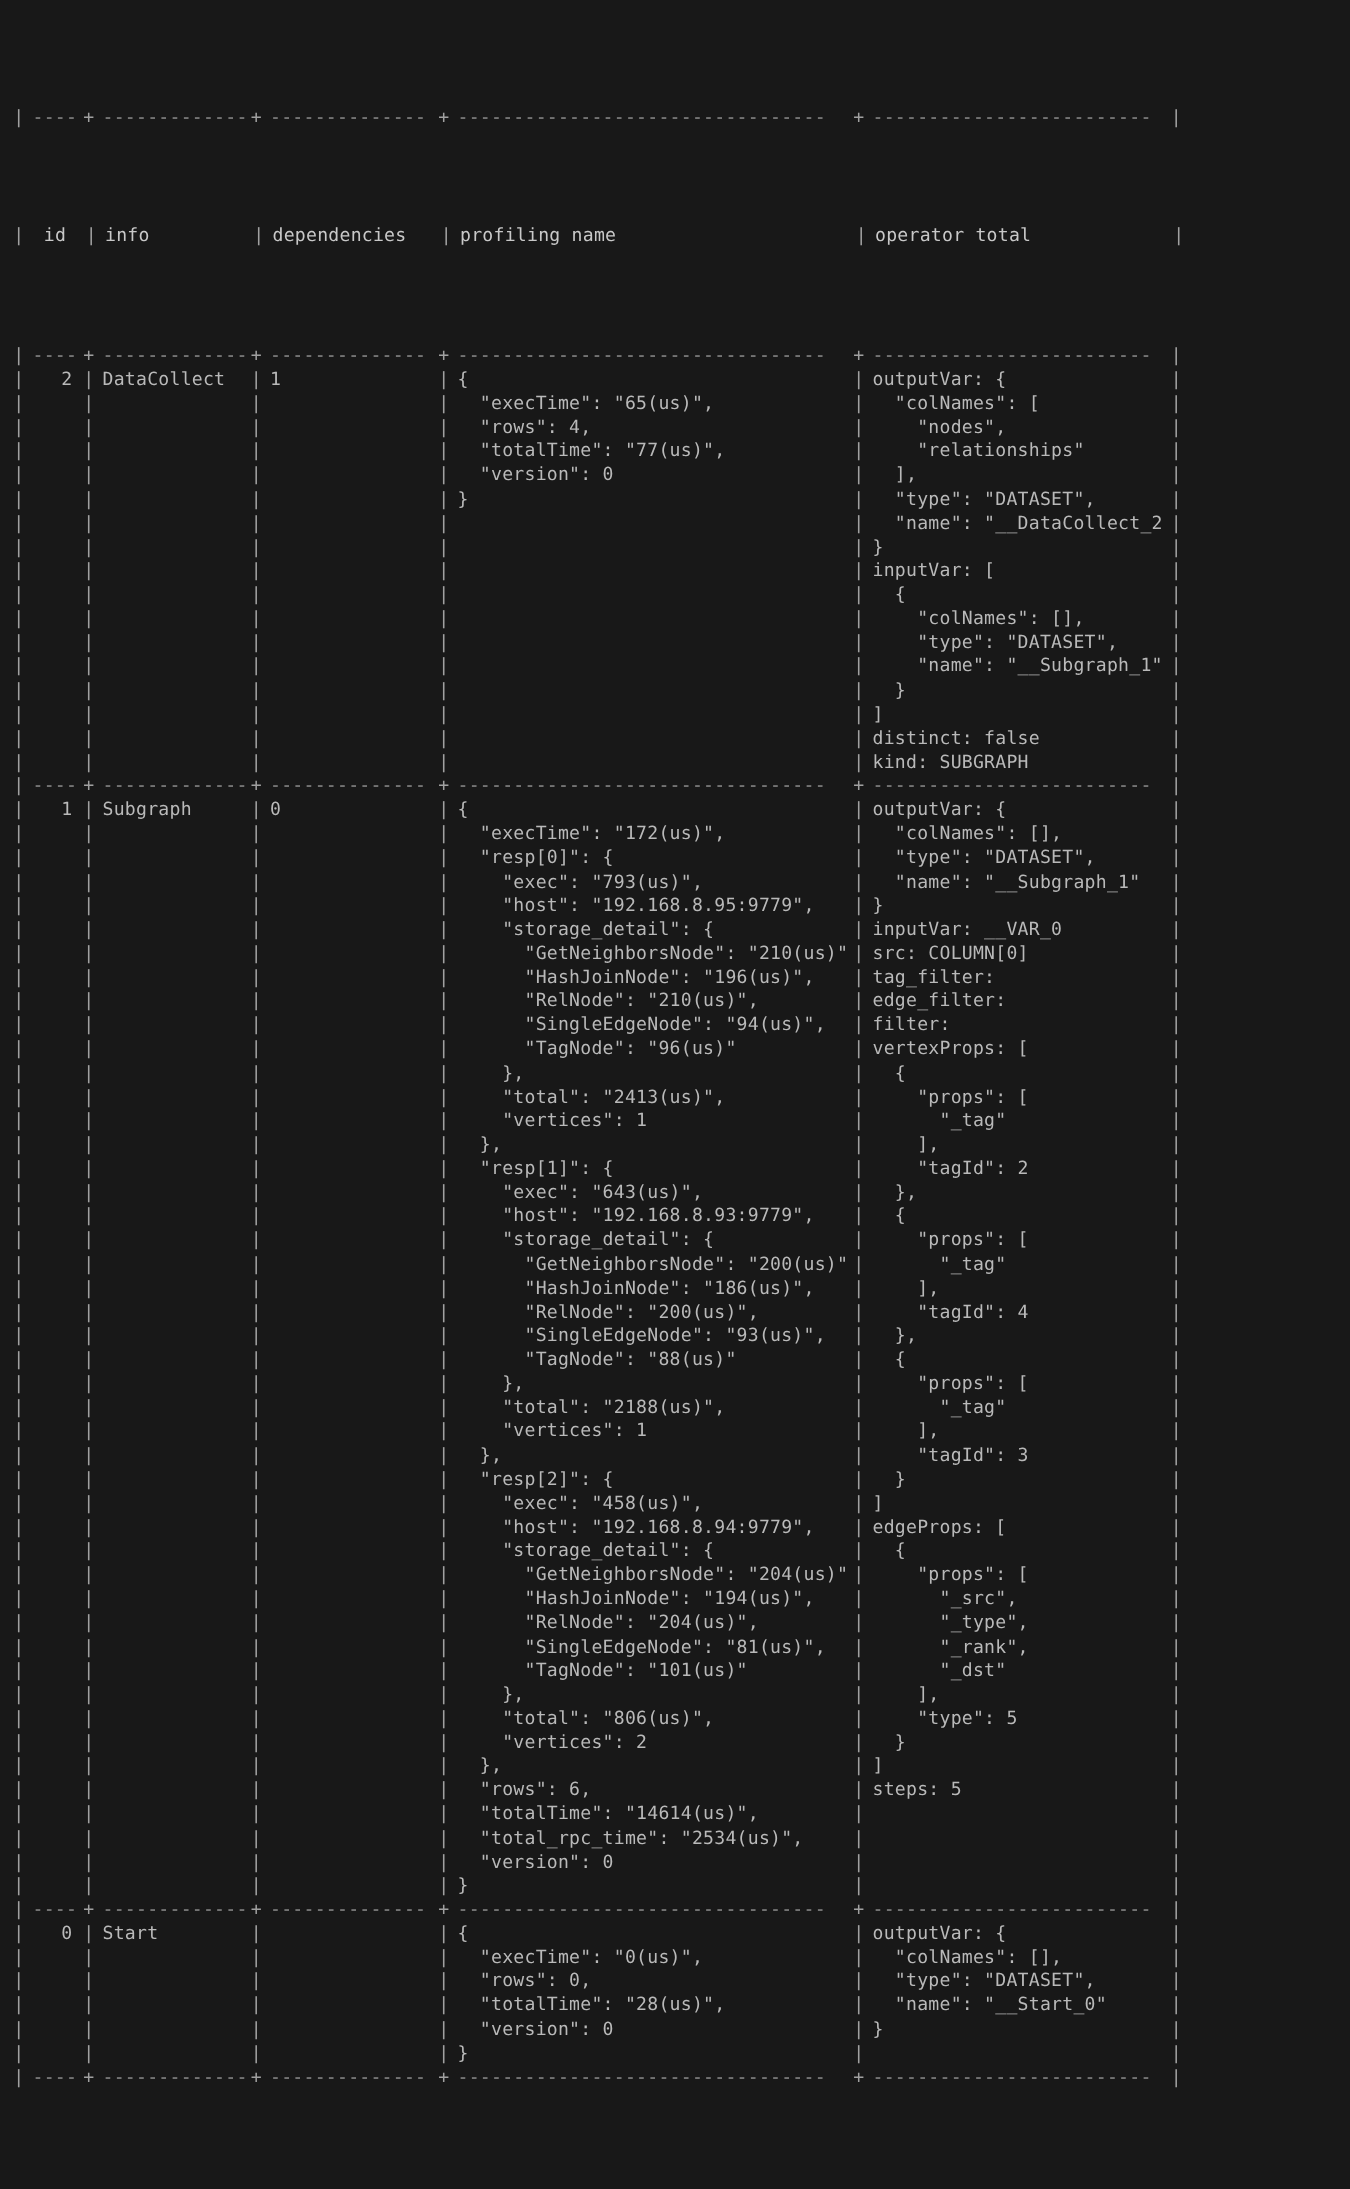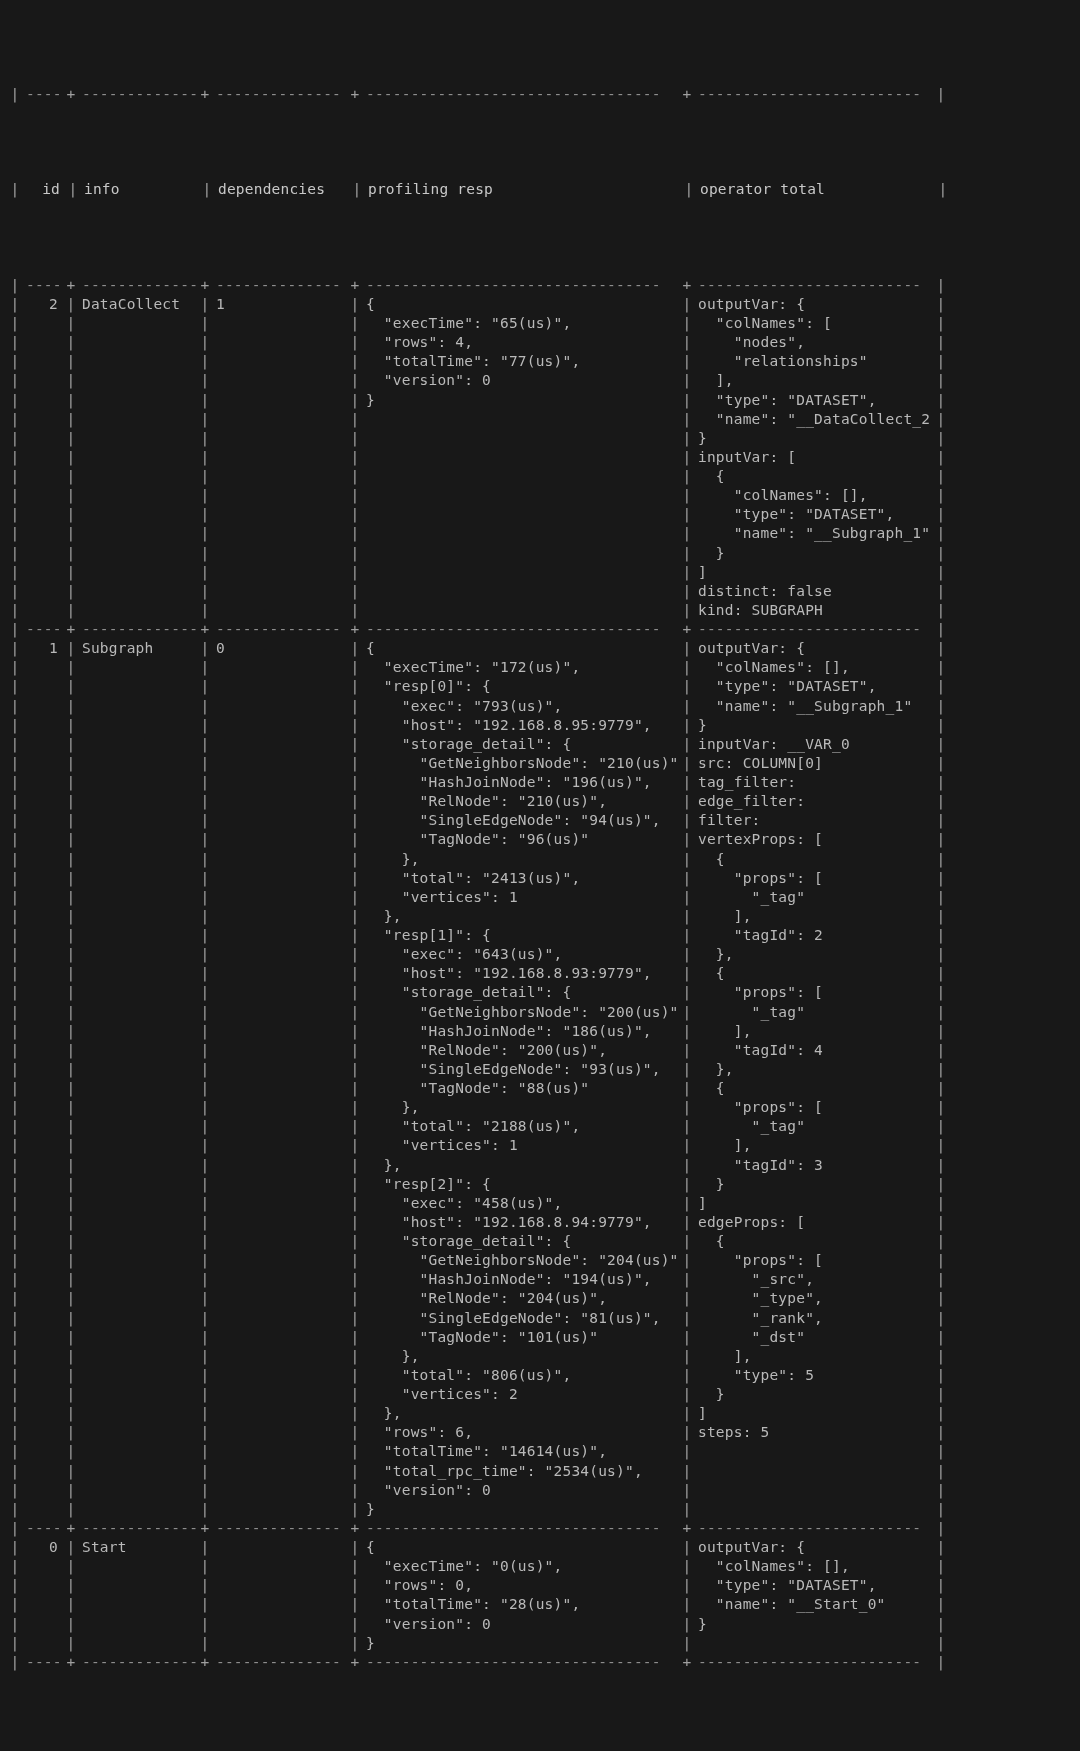--- a/index.html
+++ b/index.html
@@ -64,27 +64,27 @@
     <span class="pipe">+</span>
     <span class="cell c-prof hseg">---------------------------------</span>
     <span class="pipe">+</span>
     <span class="cell c-op hseg">-------------------------</span>
     <span class="pipe">|</span>
   </div>
 
   
   <div class="row head">
     <span class="pipe">|</span>
-    <span class="cell c-id" style="text-align:right;padding-left:4px">id</span>
+    <span class="cell c-id" style="text-align:center;padding-left:4px">id</span>
     <span class="pipe">|</span>
     <span class="cell c-name">info</span>
     <span class="pipe">|</span>
     <span class="cell c-dep">dependencies</span>
     <span class="pipe">|</span>
-    <span class="cell c-prof">profiling resp</span>
+    <span class="cell c-prof">profiling name</span>
     <span class="pipe">|</span>
     <span class="cell c-op">operator total</span>
     <span class="pipe">|</span>
   </div>
 
   
   <div id="body-rows"><div class="hr-row"><span class="pipe">|</span><span class="cell c-id hseg">----</span><span class="pipe">+</span><span class="cell c-name hseg">-------------</span><span class="pipe">+</span><span class="cell c-dep hseg">--------------</span><span class="pipe">+</span><span class="cell c-prof hseg">---------------------------------</span><span class="pipe">+</span><span class="cell c-op hseg">-------------------------</span><span class="pipe">|</span></div><div class="row"><span class="pipe">|</span><span class="cell c-id">2</span><span class="pipe">|</span><span class="cell c-name">DataCollect</span><span class="pipe">|</span><span class="cell c-dep">1</span><span class="pipe">|</span><span class="cell c-prof">{</span><span class="pipe">|</span><span class="cell c-op">outputVar: {</span><span class="pipe">|</span></div><div class="row"><span class="pipe">|</span><span class="cell c-id"></span><span class="pipe">|</span><span class="cell c-name"></span><span class="pipe">|</span><span class="cell c-dep"></span><span class="pipe">|</span><span class="cell c-prof">  "execTime": "65(us)",</span><span class="pipe">|</span><span class="cell c-op">  "colNames": [</span><span class="pipe">|</span></div><div class="row"><span class="pipe">|</span><span class="cell c-id"></span><span class="pipe">|</span><span class="cell c-name"></span><span class="pipe">|</span><span class="cell c-dep"></span><span class="pipe">|</span><span class="cell c-prof">  "rows": 4,</span><span class="pipe">|</span><span class="cell c-op">    "nodes",</span><span class="pipe">|</span></div><div class="row"><span class="pipe">|</span><span class="cell c-id"></span><span class="pipe">|</span><span class="cell c-name"></span><span class="pipe">|</span><span class="cell c-dep"></span><span class="pipe">|</span><span class="cell c-prof">  "totalTime": "77(us)",</span><span class="pipe">|</span><span class="cell c-op">    "relationships"</span><span class="pipe">|</span></div><div class="row"><span class="pipe">|</span><span class="cell c-id"></span><span class="pipe">|</span><span class="cell c-name"></span><span class="pipe">|</span><span class="cell c-dep"></span><span class="pipe">|</span><span class="cell c-prof">  "version": 0</span><span class="pipe">|</span><span class="cell c-op">  ],</span><span class="pipe">|</span></div><div class="row"><span class="pipe">|</span><span class="cell c-id"></span><span class="pipe">|</span><span class="cell c-name"></span><span class="pipe">|</span><span class="cell c-dep"></span><span class="pipe">|</span><span class="cell c-prof">}</span><span class="pipe">|</span><span class="cell c-op">  "type": "DATASET",</span><span class="pipe">|</span></div><div class="row"><span class="pipe">|</span><span class="cell c-id"></span><span class="pipe">|</span><span class="cell c-name"></span><span class="pipe">|</span><span class="cell c-dep"></span><span class="pipe">|</span><span class="cell c-prof"></span><span class="pipe">|</span><span class="cell c-op">  "name": "__DataCollect_2"</span><span class="pipe">|</span></div><div class="row"><span class="pipe">|</span><span class="cell c-id"></span><span class="pipe">|</span><span class="cell c-name"></span><span class="pipe">|</span><span class="cell c-dep"></span><span class="pipe">|</span><span class="cell c-prof"></span><span class="pipe">|</span><span class="cell c-op">}</span><span class="pipe">|</span></div><div class="row"><span class="pipe">|</span><span class="cell c-id"></span><span class="pipe">|</span><span class="cell c-name"></span><span class="pipe">|</span><span class="cell c-dep"></span><span class="pipe">|</span><span class="cell c-prof"></span><span class="pipe">|</span><span class="cell c-op">inputVar: [</span><span class="pipe">|</span></div><div class="row"><span class="pipe">|</span><span class="cell c-id"></span><span class="pipe">|</span><span class="cell c-name"></span><span class="pipe">|</span><span class="cell c-dep"></span><span class="pipe">|</span><span class="cell c-prof"></span><span class="pipe">|</span><span class="cell c-op">  {</span><span class="pipe">|</span></div><div class="row"><span class="pipe">|</span><span class="cell c-id"></span><span class="pipe">|</span><span class="cell c-name"></span><span class="pipe">|</span><span class="cell c-dep"></span><span class="pipe">|</span><span class="cell c-prof"></span><span class="pipe">|</span><span class="cell c-op">    "colNames": [],</span><span class="pipe">|</span></div><div class="row"><span class="pipe">|</span><span class="cell c-id"></span><span class="pipe">|</span><span class="cell c-name"></span><span class="pipe">|</span><span class="cell c-dep"></span><span class="pipe">|</span><span class="cell c-prof"></span><span class="pipe">|</span><span class="cell c-op">    "type": "DATASET",</span><span class="pipe">|</span></div><div class="row"><span class="pipe">|</span><span class="cell c-id"></span><span class="pipe">|</span><span class="cell c-name"></span><span class="pipe">|</span><span class="cell c-dep"></span><span class="pipe">|</span><span class="cell c-prof"></span><span class="pipe">|</span><span class="cell c-op">    "name": "__Subgraph_1"</span><span class="pipe">|</span></div><div class="row"><span class="pipe">|</span><span class="cell c-id"></span><span class="pipe">|</span><span class="cell c-name"></span><span class="pipe">|</span><span class="cell c-dep"></span><span class="pipe">|</span><span class="cell c-prof"></span><span class="pipe">|</span><span class="cell c-op">  }</span><span class="pipe">|</span></div><div class="row"><span class="pipe">|</span><span class="cell c-id"></span><span class="pipe">|</span><span class="cell c-name"></span><span class="pipe">|</span><span class="cell c-dep"></span><span class="pipe">|</span><span class="cell c-prof"></span><span class="pipe">|</span><span class="cell c-op">]</span><span class="pipe">|</span></div><div class="row"><span class="pipe">|</span><span class="cell c-id"></span><span class="pipe">|</span><span class="cell c-name"></span><span class="pipe">|</span><span class="cell c-dep"></span><span class="pipe">|</span><span class="cell c-prof"></span><span class="pipe">|</span><span class="cell c-op">distinct: false</span><span class="pipe">|</span></div><div class="row"><span class="pipe">|</span><span class="cell c-id"></span><span class="pipe">|</span><span class="cell c-name"></span><span class="pipe">|</span><span class="cell c-dep"></span><span class="pipe">|</span><span class="cell c-prof"></span><span class="pipe">|</span><span class="cell c-op">kind: SUBGRAPH</span><span class="pipe">|</span></div><div class="hr-row"><span class="pipe">|</span><span class="cell c-id hseg">----</span><span class="pipe">+</span><span class="cell c-name hseg">-------------</span><span class="pipe">+</span><span class="cell c-dep hseg">--------------</span><span class="pipe">+</span><span class="cell c-prof hseg">---------------------------------</span><span class="pipe">+</span><span class="cell c-op hseg">-------------------------</span><span class="pipe">|</span></div><div class="row"><span class="pipe">|</span><span class="cell c-id">1</span><span class="pipe">|</span><span class="cell c-name">Subgraph</span><span class="pipe">|</span><span class="cell c-dep">0</span><span class="pipe">|</span><span class="cell c-prof">{</span><span class="pipe">|</span><span class="cell c-op">outputVar: {</span><span class="pipe">|</span></div><div class="row"><span class="pipe">|</span><span class="cell c-id"></span><span class="pipe">|</span><span class="cell c-name"></span><span class="pipe">|</span><span class="cell c-dep"></span><span class="pipe">|</span><span class="cell c-prof">  "execTime": "172(us)",</span><span class="pipe">|</span><span class="cell c-op">  "colNames": [],</span><span class="pipe">|</span></div><div class="row"><span class="pipe">|</span><span class="cell c-id"></span><span class="pipe">|</span><span class="cell c-name"></span><span class="pipe">|</span><span class="cell c-dep"></span><span class="pipe">|</span><span class="cell c-prof">  "resp[0]": {</span><span class="pipe">|</span><span class="cell c-op">  "type": "DATASET",</span><span class="pipe">|</span></div><div class="row"><span class="pipe">|</span><span class="cell c-id"></span><span class="pipe">|</span><span class="cell c-name"></span><span class="pipe">|</span><span class="cell c-dep"></span><span class="pipe">|</span><span class="cell c-prof">    "exec": "793(us)",</span><span class="pipe">|</span><span class="cell c-op">  "name": "__Subgraph_1"</span><span class="pipe">|</span></div><div class="row"><span class="pipe">|</span><span class="cell c-id"></span><span class="pipe">|</span><span class="cell c-name"></span><span class="pipe">|</span><span class="cell c-dep"></span><span class="pipe">|</span><span class="cell c-prof">    "host": "192.168.8.95:9779",</span><span class="pipe">|</span><span class="cell c-op">}</span><span class="pipe">|</span></div><div class="row"><span class="pipe">|</span><span class="cell c-id"></span><span class="pipe">|</span><span class="cell c-name"></span><span class="pipe">|</span><span class="cell c-dep"></span><span class="pipe">|</span><span class="cell c-prof">    "storage_detail": {</span><span class="pipe">|</span><span class="cell c-op">inputVar: __VAR_0</span><span class="pipe">|</span></div><div class="row"><span class="pipe">|</span><span class="cell c-id"></span><span class="pipe">|</span><span class="cell c-name"></span><span class="pipe">|</span><span class="cell c-dep"></span><span class="pipe">|</span><span class="cell c-prof">      "GetNeighborsNode": "210(us)",</span><span class="pipe">|</span><span class="cell c-op">src: COLUMN[0]</span><span class="pipe">|</span></div><div class="row"><span class="pipe">|</span><span class="cell c-id"></span><span class="pipe">|</span><span class="cell c-name"></span><span class="pipe">|</span><span class="cell c-dep"></span><span class="pipe">|</span><span class="cell c-prof">      "HashJoinNode": "196(us)",</span><span class="pipe">|</span><span class="cell c-op">tag_filter:</span><span class="pipe">|</span></div><div class="row"><span class="pipe">|</span><span class="cell c-id"></span><span class="pipe">|</span><span class="cell c-name"></span><span class="pipe">|</span><span class="cell c-dep"></span><span class="pipe">|</span><span class="cell c-prof">      "RelNode": "210(us)",</span><span class="pipe">|</span><span class="cell c-op">edge_filter:</span><span class="pipe">|</span></div><div class="row"><span class="pipe">|</span><span class="cell c-id"></span><span class="pipe">|</span><span class="cell c-name"></span><span class="pipe">|</span><span class="cell c-dep"></span><span class="pipe">|</span><span class="cell c-prof">      "SingleEdgeNode": "94(us)",</span><span class="pipe">|</span><span class="cell c-op">filter:</span><span class="pipe">|</span></div><div class="row"><span class="pipe">|</span><span class="cell c-id"></span><span class="pipe">|</span><span class="cell c-name"></span><span class="pipe">|</span><span class="cell c-dep"></span><span class="pipe">|</span><span class="cell c-prof">      "TagNode": "96(us)"</span><span class="pipe">|</span><span class="cell c-op">vertexProps: [</span><span class="pipe">|</span></div><div class="row"><span class="pipe">|</span><span class="cell c-id"></span><span class="pipe">|</span><span class="cell c-name"></span><span class="pipe">|</span><span class="cell c-dep"></span><span class="pipe">|</span><span class="cell c-prof">    },</span><span class="pipe">|</span><span class="cell c-op">  {</span><span class="pipe">|</span></div><div class="row"><span class="pipe">|</span><span class="cell c-id"></span><span class="pipe">|</span><span class="cell c-name"></span><span class="pipe">|</span><span class="cell c-dep"></span><span class="pipe">|</span><span class="cell c-prof">    "total": "2413(us)",</span><span class="pipe">|</span><span class="cell c-op">    "props": [</span><span class="pipe">|</span></div><div class="row"><span class="pipe">|</span><span class="cell c-id"></span><span class="pipe">|</span><span class="cell c-name"></span><span class="pipe">|</span><span class="cell c-dep"></span><span class="pipe">|</span><span class="cell c-prof">    "vertices": 1</span><span class="pipe">|</span><span class="cell c-op">      "_tag"</span><span class="pipe">|</span></div><div class="row"><span class="pipe">|</span><span class="cell c-id"></span><span class="pipe">|</span><span class="cell c-name"></span><span class="pipe">|</span><span class="cell c-dep"></span><span class="pipe">|</span><span class="cell c-prof">  },</span><span class="pipe">|</span><span class="cell c-op">    ],</span><span class="pipe">|</span></div><div class="row"><span class="pipe">|</span><span class="cell c-id"></span><span class="pipe">|</span><span class="cell c-name"></span><span class="pipe">|</span><span class="cell c-dep"></span><span class="pipe">|</span><span class="cell c-prof">  "resp[1]": {</span><span class="pipe">|</span><span class="cell c-op">    "tagId": 2</span><span class="pipe">|</span></div><div class="row"><span class="pipe">|</span><span class="cell c-id"></span><span class="pipe">|</span><span class="cell c-name"></span><span class="pipe">|</span><span class="cell c-dep"></span><span class="pipe">|</span><span class="cell c-prof">    "exec": "643(us)",</span><span class="pipe">|</span><span class="cell c-op">  },</span><span class="pipe">|</span></div><div class="row"><span class="pipe">|</span><span class="cell c-id"></span><span class="pipe">|</span><span class="cell c-name"></span><span class="pipe">|</span><span class="cell c-dep"></span><span class="pipe">|</span><span class="cell c-prof">    "host": "192.168.8.93:9779",</span><span class="pipe">|</span><span class="cell c-op">  {</span><span class="pipe">|</span></div><div class="row"><span class="pipe">|</span><span class="cell c-id"></span><span class="pipe">|</span><span class="cell c-name"></span><span class="pipe">|</span><span class="cell c-dep"></span><span class="pipe">|</span><span class="cell c-prof">    "storage_detail": {</span><span class="pipe">|</span><span class="cell c-op">    "props": [</span><span class="pipe">|</span></div><div class="row"><span class="pipe">|</span><span class="cell c-id"></span><span class="pipe">|</span><span class="cell c-name"></span><span class="pipe">|</span><span class="cell c-dep"></span><span class="pipe">|</span><span class="cell c-prof">      "GetNeighborsNode": "200(us)",</span><span class="pipe">|</span><span class="cell c-op">      "_tag"</span><span class="pipe">|</span></div><div class="row"><span class="pipe">|</span><span class="cell c-id"></span><span class="pipe">|</span><span class="cell c-name"></span><span class="pipe">|</span><span class="cell c-dep"></span><span class="pipe">|</span><span class="cell c-prof">      "HashJoinNode": "186(us)",</span><span class="pipe">|</span><span class="cell c-op">    ],</span><span class="pipe">|</span></div><div class="row"><span class="pipe">|</span><span class="cell c-id"></span><span class="pipe">|</span><span class="cell c-name"></span><span class="pipe">|</span><span class="cell c-dep"></span><span class="pipe">|</span><span class="cell c-prof">      "RelNode": "200(us)",</span><span class="pipe">|</span><span class="cell c-op">    "tagId": 4</span><span class="pipe">|</span></div><div class="row"><span class="pipe">|</span><span class="cell c-id"></span><span class="pipe">|</span><span class="cell c-name"></span><span class="pipe">|</span><span class="cell c-dep"></span><span class="pipe">|</span><span class="cell c-prof">      "SingleEdgeNode": "93(us)",</span><span class="pipe">|</span><span class="cell c-op">  },</span><span class="pipe">|</span></div><div class="row"><span class="pipe">|</span><span class="cell c-id"></span><span class="pipe">|</span><span class="cell c-name"></span><span class="pipe">|</span><span class="cell c-dep"></span><span class="pipe">|</span><span class="cell c-prof">      "TagNode": "88(us)"</span><span class="pipe">|</span><span class="cell c-op">  {</span><span class="pipe">|</span></div><div class="row"><span class="pipe">|</span><span class="cell c-id"></span><span class="pipe">|</span><span class="cell c-name"></span><span class="pipe">|</span><span class="cell c-dep"></span><span class="pipe">|</span><span class="cell c-prof">    },</span><span class="pipe">|</span><span class="cell c-op">    "props": [</span><span class="pipe">|</span></div><div class="row"><span class="pipe">|</span><span class="cell c-id"></span><span class="pipe">|</span><span class="cell c-name"></span><span class="pipe">|</span><span class="cell c-dep"></span><span class="pipe">|</span><span class="cell c-prof">    "total": "2188(us)",</span><span class="pipe">|</span><span class="cell c-op">      "_tag"</span><span class="pipe">|</span></div><div class="row"><span class="pipe">|</span><span class="cell c-id"></span><span class="pipe">|</span><span class="cell c-name"></span><span class="pipe">|</span><span class="cell c-dep"></span><span class="pipe">|</span><span class="cell c-prof">    "vertices": 1</span><span class="pipe">|</span><span class="cell c-op">    ],</span><span class="pipe">|</span></div><div class="row"><span class="pipe">|</span><span class="cell c-id"></span><span class="pipe">|</span><span class="cell c-name"></span><span class="pipe">|</span><span class="cell c-dep"></span><span class="pipe">|</span><span class="cell c-prof">  },</span><span class="pipe">|</span><span class="cell c-op">    "tagId": 3</span><span class="pipe">|</span></div><div class="row"><span class="pipe">|</span><span class="cell c-id"></span><span class="pipe">|</span><span class="cell c-name"></span><span class="pipe">|</span><span class="cell c-dep"></span><span class="pipe">|</span><span class="cell c-prof">  "resp[2]": {</span><span class="pipe">|</span><span class="cell c-op">  }</span><span class="pipe">|</span></div><div class="row"><span class="pipe">|</span><span class="cell c-id"></span><span class="pipe">|</span><span class="cell c-name"></span><span class="pipe">|</span><span class="cell c-dep"></span><span class="pipe">|</span><span class="cell c-prof">    "exec": "458(us)",</span><span class="pipe">|</span><span class="cell c-op">]</span><span class="pipe">|</span></div><div class="row"><span class="pipe">|</span><span class="cell c-id"></span><span class="pipe">|</span><span class="cell c-name"></span><span class="pipe">|</span><span class="cell c-dep"></span><span class="pipe">|</span><span class="cell c-prof">    "host": "192.168.8.94:9779",</span><span class="pipe">|</span><span class="cell c-op">edgeProps: [</span><span class="pipe">|</span></div><div class="row"><span class="pipe">|</span><span class="cell c-id"></span><span class="pipe">|</span><span class="cell c-name"></span><span class="pipe">|</span><span class="cell c-dep"></span><span class="pipe">|</span><span class="cell c-prof">    "storage_detail": {</span><span class="pipe">|</span><span class="cell c-op">  {</span><span class="pipe">|</span></div><div class="row"><span class="pipe">|</span><span class="cell c-id"></span><span class="pipe">|</span><span class="cell c-name"></span><span class="pipe">|</span><span class="cell c-dep"></span><span class="pipe">|</span><span class="cell c-prof">      "GetNeighborsNode": "204(us)",</span><span class="pipe">|</span><span class="cell c-op">    "props": [</span><span class="pipe">|</span></div><div class="row"><span class="pipe">|</span><span class="cell c-id"></span><span class="pipe">|</span><span class="cell c-name"></span><span class="pipe">|</span><span class="cell c-dep"></span><span class="pipe">|</span><span class="cell c-prof">      "HashJoinNode": "194(us)",</span><span class="pipe">|</span><span class="cell c-op">      "_src",</span><span class="pipe">|</span></div><div class="row"><span class="pipe">|</span><span class="cell c-id"></span><span class="pipe">|</span><span class="cell c-name"></span><span class="pipe">|</span><span class="cell c-dep"></span><span class="pipe">|</span><span class="cell c-prof">      "RelNode": "204(us)",</span><span class="pipe">|</span><span class="cell c-op">      "_type",</span><span class="pipe">|</span></div><div class="row"><span class="pipe">|</span><span class="cell c-id"></span><span class="pipe">|</span><span class="cell c-name"></span><span class="pipe">|</span><span class="cell c-dep"></span><span class="pipe">|</span><span class="cell c-prof">      "SingleEdgeNode": "81(us)",</span><span class="pipe">|</span><span class="cell c-op">      "_rank",</span><span class="pipe">|</span></div><div class="row"><span class="pipe">|</span><span class="cell c-id"></span><span class="pipe">|</span><span class="cell c-name"></span><span class="pipe">|</span><span class="cell c-dep"></span><span class="pipe">|</span><span class="cell c-prof">      "TagNode": "101(us)"</span><span class="pipe">|</span><span class="cell c-op">      "_dst"</span><span class="pipe">|</span></div><div class="row"><span class="pipe">|</span><span class="cell c-id"></span><span class="pipe">|</span><span class="cell c-name"></span><span class="pipe">|</span><span class="cell c-dep"></span><span class="pipe">|</span><span class="cell c-prof">    },</span><span class="pipe">|</span><span class="cell c-op">    ],</span><span class="pipe">|</span></div><div class="row"><span class="pipe">|</span><span class="cell c-id"></span><span class="pipe">|</span><span class="cell c-name"></span><span class="pipe">|</span><span class="cell c-dep"></span><span class="pipe">|</span><span class="cell c-prof">    "total": "806(us)",</span><span class="pipe">|</span><span class="cell c-op">    "type": 5</span><span class="pipe">|</span></div><div class="row"><span class="pipe">|</span><span class="cell c-id"></span><span class="pipe">|</span><span class="cell c-name"></span><span class="pipe">|</span><span class="cell c-dep"></span><span class="pipe">|</span><span class="cell c-prof">    "vertices": 2</span><span class="pipe">|</span><span class="cell c-op">  }</span><span class="pipe">|</span></div><div class="row"><span class="pipe">|</span><span class="cell c-id"></span><span class="pipe">|</span><span class="cell c-name"></span><span class="pipe">|</span><span class="cell c-dep"></span><span class="pipe">|</span><span class="cell c-prof">  },</span><span class="pipe">|</span><span class="cell c-op">]</span><span class="pipe">|</span></div><div class="row"><span class="pipe">|</span><span class="cell c-id"></span><span class="pipe">|</span><span class="cell c-name"></span><span class="pipe">|</span><span class="cell c-dep"></span><span class="pipe">|</span><span class="cell c-prof">  "rows": 6,</span><span class="pipe">|</span><span class="cell c-op">steps: 5</span><span class="pipe">|</span></div><div class="row"><span class="pipe">|</span><span class="cell c-id"></span><span class="pipe">|</span><span class="cell c-name"></span><span class="pipe">|</span><span class="cell c-dep"></span><span class="pipe">|</span><span class="cell c-prof">  "totalTime": "14614(us)",</span><span class="pipe">|</span><span class="cell c-op"></span><span class="pipe">|</span></div><div class="row"><span class="pipe">|</span><span class="cell c-id"></span><span class="pipe">|</span><span class="cell c-name"></span><span class="pipe">|</span><span class="cell c-dep"></span><span class="pipe">|</span><span class="cell c-prof">  "total_rpc_time": "2534(us)",</span><span class="pipe">|</span><span class="cell c-op"></span><span class="pipe">|</span></div><div class="row"><span class="pipe">|</span><span class="cell c-id"></span><span class="pipe">|</span><span class="cell c-name"></span><span class="pipe">|</span><span class="cell c-dep"></span><span class="pipe">|</span><span class="cell c-prof">  "version": 0</span><span class="pipe">|</span><span class="cell c-op"></span><span class="pipe">|</span></div><div class="row"><span class="pipe">|</span><span class="cell c-id"></span><span class="pipe">|</span><span class="cell c-name"></span><span class="pipe">|</span><span class="cell c-dep"></span><span class="pipe">|</span><span class="cell c-prof">}</span><span class="pipe">|</span><span class="cell c-op"></span><span class="pipe">|</span></div><div class="hr-row"><span class="pipe">|</span><span class="cell c-id hseg">----</span><span class="pipe">+</span><span class="cell c-name hseg">-------------</span><span class="pipe">+</span><span class="cell c-dep hseg">--------------</span><span class="pipe">+</span><span class="cell c-prof hseg">---------------------------------</span><span class="pipe">+</span><span class="cell c-op hseg">-------------------------</span><span class="pipe">|</span></div><div class="row"><span class="pipe">|</span><span class="cell c-id">0</span><span class="pipe">|</span><span class="cell c-name">Start</span><span class="pipe">|</span><span class="cell c-dep"></span><span class="pipe">|</span><span class="cell c-prof">{</span><span class="pipe">|</span><span class="cell c-op">outputVar: {</span><span class="pipe">|</span></div><div class="row"><span class="pipe">|</span><span class="cell c-id"></span><span class="pipe">|</span><span class="cell c-name"></span><span class="pipe">|</span><span class="cell c-dep"></span><span class="pipe">|</span><span class="cell c-prof">  "execTime": "0(us)",</span><span class="pipe">|</span><span class="cell c-op">  "colNames": [],</span><span class="pipe">|</span></div><div class="row"><span class="pipe">|</span><span class="cell c-id"></span><span class="pipe">|</span><span class="cell c-name"></span><span class="pipe">|</span><span class="cell c-dep"></span><span class="pipe">|</span><span class="cell c-prof">  "rows": 0,</span><span class="pipe">|</span><span class="cell c-op">  "type": "DATASET",</span><span class="pipe">|</span></div><div class="row"><span class="pipe">|</span><span class="cell c-id"></span><span class="pipe">|</span><span class="cell c-name"></span><span class="pipe">|</span><span class="cell c-dep"></span><span class="pipe">|</span><span class="cell c-prof">  "totalTime": "28(us)",</span><span class="pipe">|</span><span class="cell c-op">  "name": "__Start_0"</span><span class="pipe">|</span></div><div class="row"><span class="pipe">|</span><span class="cell c-id"></span><span class="pipe">|</span><span class="cell c-name"></span><span class="pipe">|</span><span class="cell c-dep"></span><span class="pipe">|</span><span class="cell c-prof">  "version": 0</span><span class="pipe">|</span><span class="cell c-op">}</span><span class="pipe">|</span></div><div class="row"><span class="pipe">|</span><span class="cell c-id"></span><span class="pipe">|</span><span class="cell c-name"></span><span class="pipe">|</span><span class="cell c-dep"></span><span class="pipe">|</span><span class="cell c-prof">}</span><span class="pipe">|</span><span class="cell c-op"></span><span class="pipe">|</span></div><div class="hr-row"><span class="pipe">|</span><span class="cell c-id hseg">----</span><span class="pipe">+</span><span class="cell c-name hseg">-------------</span><span class="pipe">+</span><span class="cell c-dep hseg">--------------</span><span class="pipe">+</span><span class="cell c-prof hseg">---------------------------------</span><span class="pipe">+</span><span class="cell c-op hseg">-------------------------</span><span class="pipe">|</span></div></div>
 
 </div>
 

